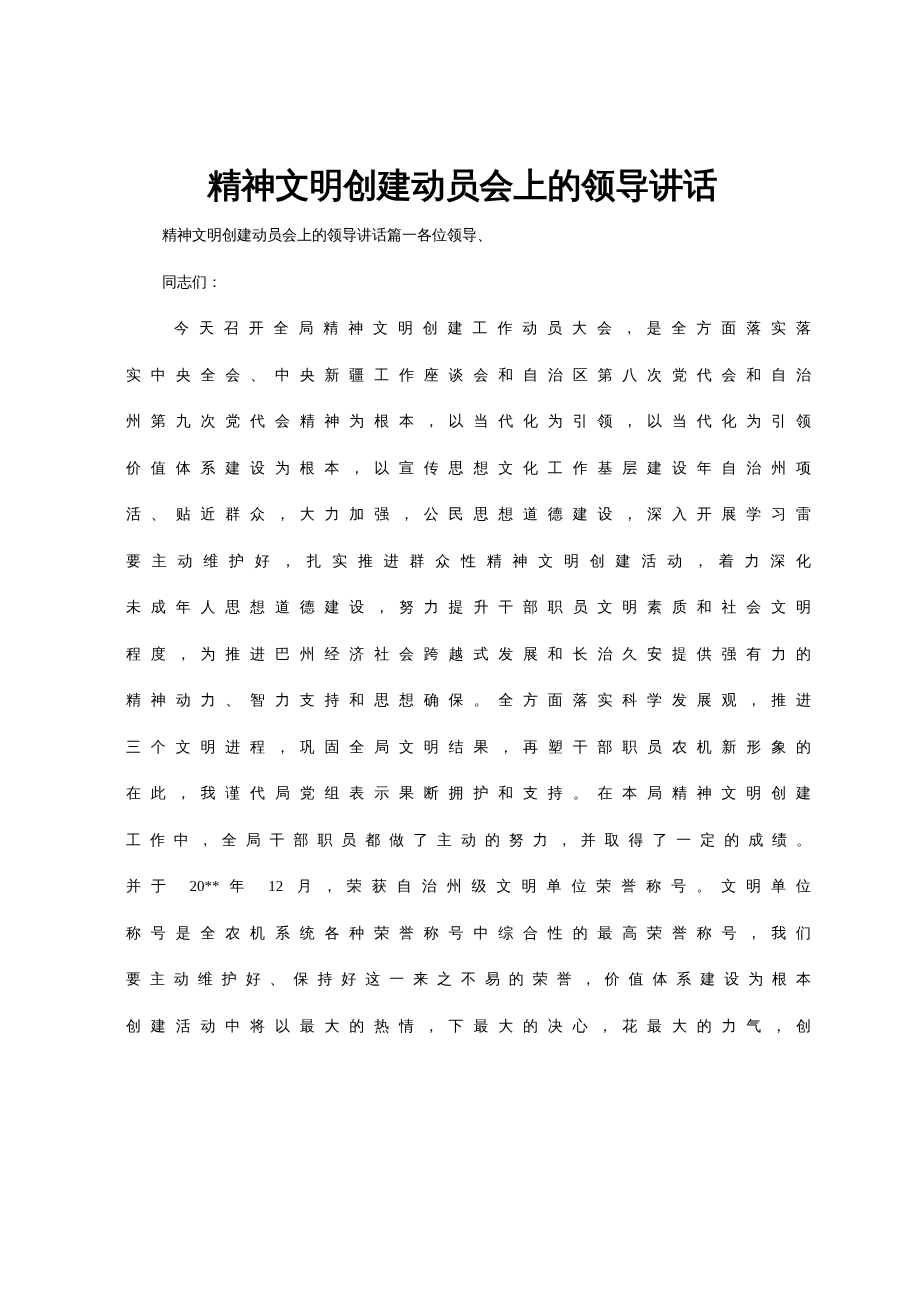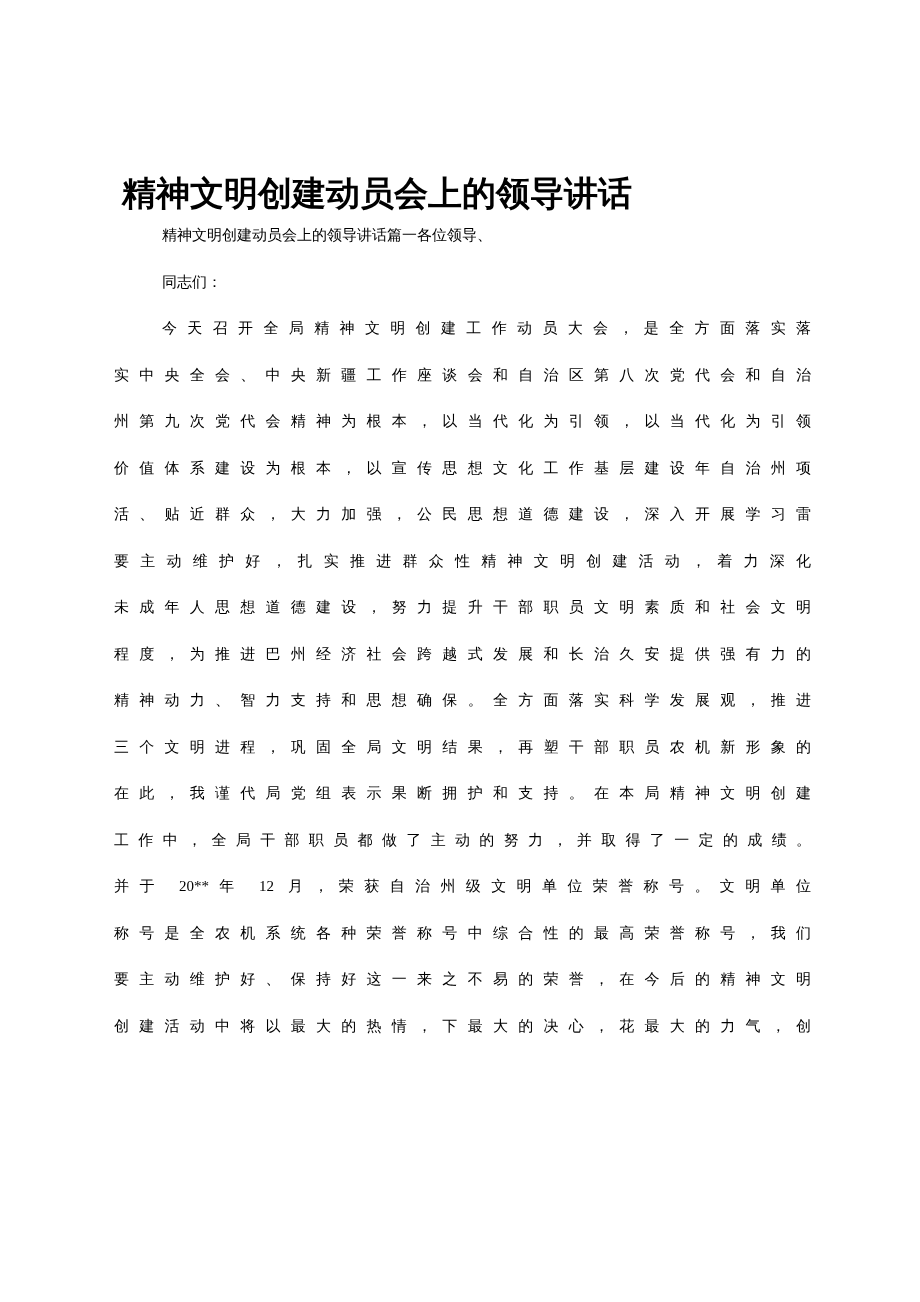--- a/index.html
+++ b/index.html
@@ -15,21 +15,22 @@
     position: absolute;
     inset: 0;
     background: #ffffff;
     color: #000000;
   }
   .doc-title {
     position: absolute;
     top: 161px;
     left: 114px;
     width: 697px;
-    margin: 8px;
+    margin: 0;
+    text-align: center;
     font-family: "Liberation Sans", sans-serif;
     font-weight: 700;
     font-size: 34px;
     line-height: 49px;
     color: #000000;
     white-space: nowrap;
   }
   .doc-body {
     position: absolute;
     top: 212px;
@@ -41,20 +42,21 @@
     color: #000000;
   }
   .line {
     height: 46.5px;
     overflow: visible;
   }
   .line.indent { padding-left: 48px; }
   .line.justify {
     text-align: justify;
     text-align-last: justify;
+    margin-left: 12px;
   }
 </style>
 </head>
 <body>
 
 <div class="page">
   <h1 class="doc-title">精神文明创建动员会上的领导讲话</h1>
   <div class="doc-body">
       <div class="line indent">精神文明创建动员会上的领导讲话篇一各位领导、</div>
       <div class="line indent">同志们：</div>
@@ -65,16 +67,16 @@
       <div class="line justify">活、贴近群众，大力加强，公民思想道德建设，深入开展学习雷</div>
       <div class="line justify">要主动维护好，扎实推进群众性精神文明创建活动，着力深化</div>
       <div class="line justify">未成年人思想道德建设，努力提升干部职员文明素质和社会文明</div>
       <div class="line justify">程度，为推进巴州经济社会跨越式发展和长治久安提供强有力的</div>
       <div class="line justify">精神动力、智力支持和思想确保。全方面落实科学发展观，推进</div>
       <div class="line justify">三个文明进程，巩固全局文明结果，再塑干部职员农机新形象的</div>
       <div class="line justify">在此，我谨代局党组表示果断拥护和支持。在本局精神文明创建</div>
       <div class="line justify">工作中，全局干部职员都做了主动的努力，并取得了一定的成绩。</div>
       <div class="line justify">并于 20**年 12 月，荣获自治州级文明单位荣誉称号。文明单位</div>
       <div class="line justify">称号是全农机系统各种荣誉称号中综合性的最高荣誉称号，我们</div>
-      <div class="line justify">要主动维护好、保持好这一来之不易的荣誉，在今后的精神文明</div>
+      <div class="line justify">要主动维护好、保持好这一来之不易的荣誉，价值体系建设为根本</div>
       <div class="line justify">创建活动中将以最大的热情，下最大的决心，花最大的力气，创</div>
     </div>
 </div>
 
 </body></html>

